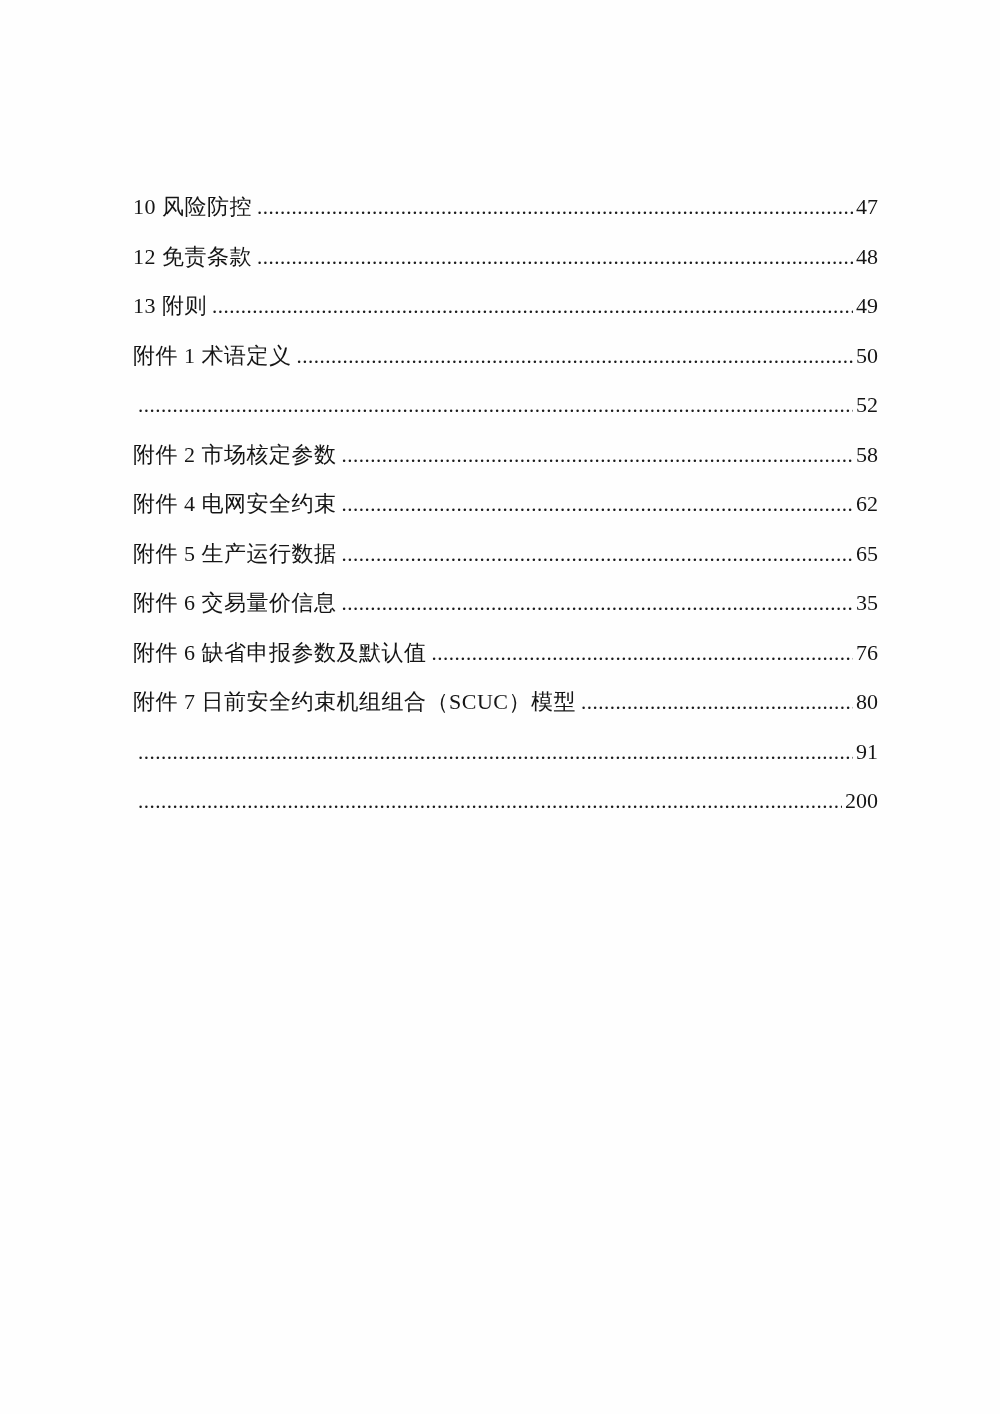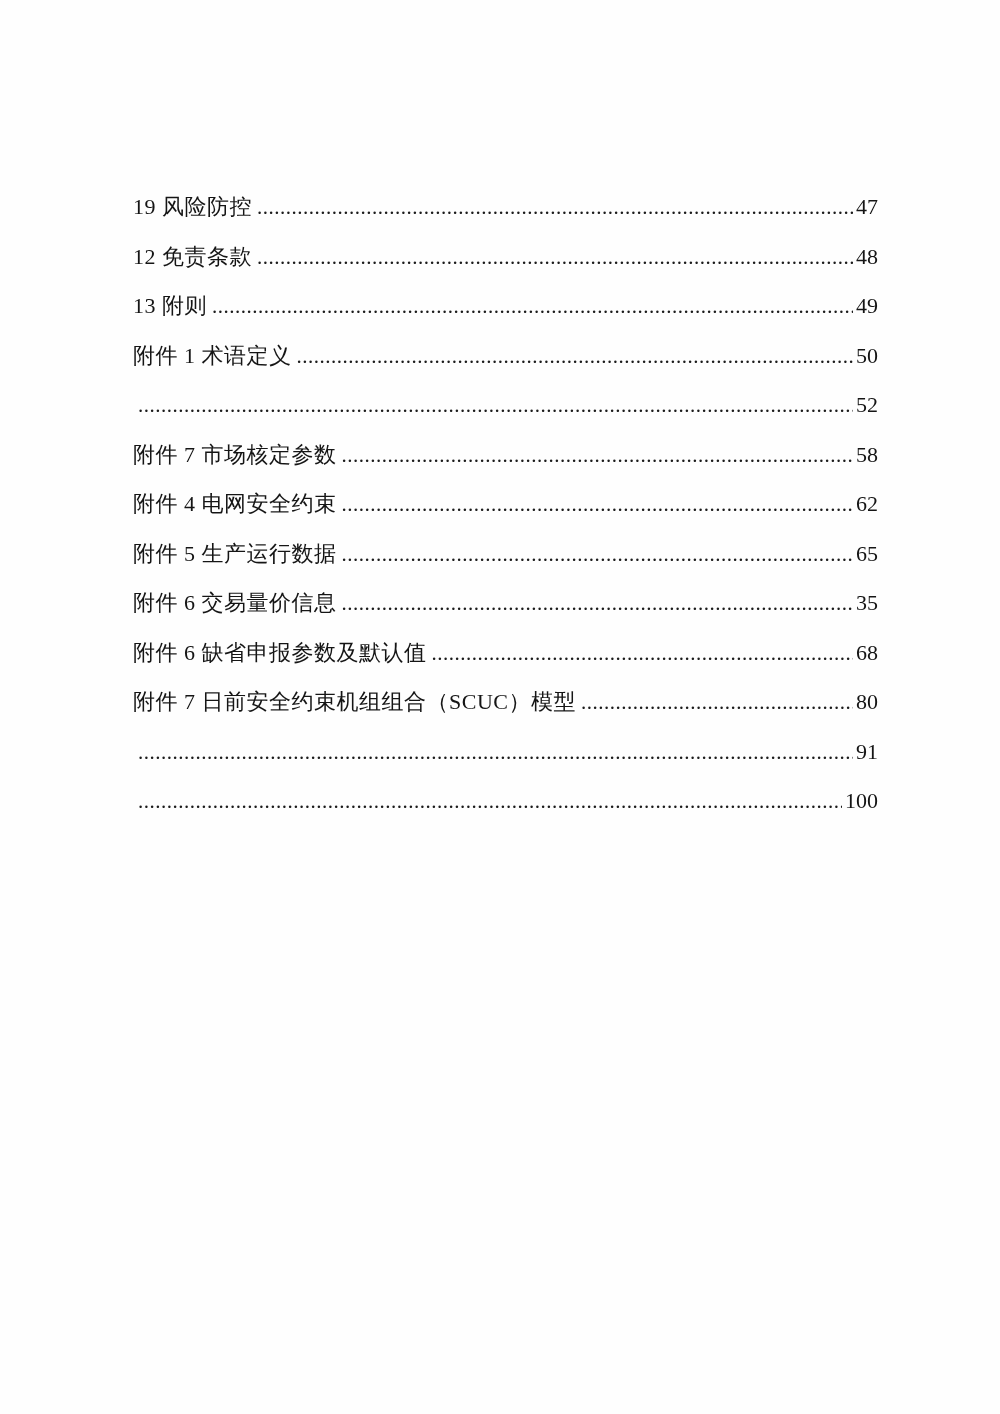--- a/index.html
+++ b/index.html
@@ -48,21 +48,21 @@
     flex: 0 0 auto;
   }
 </style>
 </head>
 <body>
 
 <div class="page">
   <div class="toc">
 
       <div class="toc-row">
-        <span class="toc-label">19 风险防控</span>
+        <span class="toc-label">10 风险防控</span>
         <span class="toc-leader" aria-hidden="true">....................................................................................................................................................................................................................................................................</span>
         <span class="toc-page">47</span>
       </div>
 
       <div class="toc-row">
         <span class="toc-label">12 免责条款</span>
         <span class="toc-leader" aria-hidden="true">....................................................................................................................................................................................................................................................................</span>
         <span class="toc-page">48</span>
       </div>
 
@@ -77,21 +77,21 @@
         <span class="toc-leader" aria-hidden="true">....................................................................................................................................................................................................................................................................</span>
         <span class="toc-page">50</span>
       </div>
 
       <div class="toc-row">
         <span class="toc-leader" aria-hidden="true">....................................................................................................................................................................................................................................................................</span>
         <span class="toc-page">52</span>
       </div>
 
       <div class="toc-row">
-        <span class="toc-label">附件 7 市场核定参数</span>
+        <span class="toc-label">附件 2 市场核定参数</span>
         <span class="toc-leader" aria-hidden="true">....................................................................................................................................................................................................................................................................</span>
         <span class="toc-page">58</span>
       </div>
 
       <div class="toc-row">
         <span class="toc-label">附件 4 电网安全约束</span>
         <span class="toc-leader" aria-hidden="true">....................................................................................................................................................................................................................................................................</span>
         <span class="toc-page">62</span>
       </div>
 
@@ -103,32 +103,32 @@
 
       <div class="toc-row">
         <span class="toc-label">附件 6 交易量价信息</span>
         <span class="toc-leader" aria-hidden="true">....................................................................................................................................................................................................................................................................</span>
         <span class="toc-page">35</span>
       </div>
 
       <div class="toc-row">
         <span class="toc-label">附件 6 缺省申报参数及默认值</span>
         <span class="toc-leader" aria-hidden="true">....................................................................................................................................................................................................................................................................</span>
-        <span class="toc-page">68</span>
+        <span class="toc-page">76</span>
       </div>
 
       <div class="toc-row">
         <span class="toc-label">附件 7 日前安全约束机组组合（SCUC）模型</span>
         <span class="toc-leader" aria-hidden="true">....................................................................................................................................................................................................................................................................</span>
         <span class="toc-page">80</span>
       </div>
 
       <div class="toc-row">
         <span class="toc-leader" aria-hidden="true">....................................................................................................................................................................................................................................................................</span>
         <span class="toc-page">91</span>
       </div>
 
       <div class="toc-row">
         <span class="toc-leader" aria-hidden="true">....................................................................................................................................................................................................................................................................</span>
-        <span class="toc-page">100</span>
+        <span class="toc-page">200</span>
       </div>
     </div>
 </div>
 
 </body></html>

